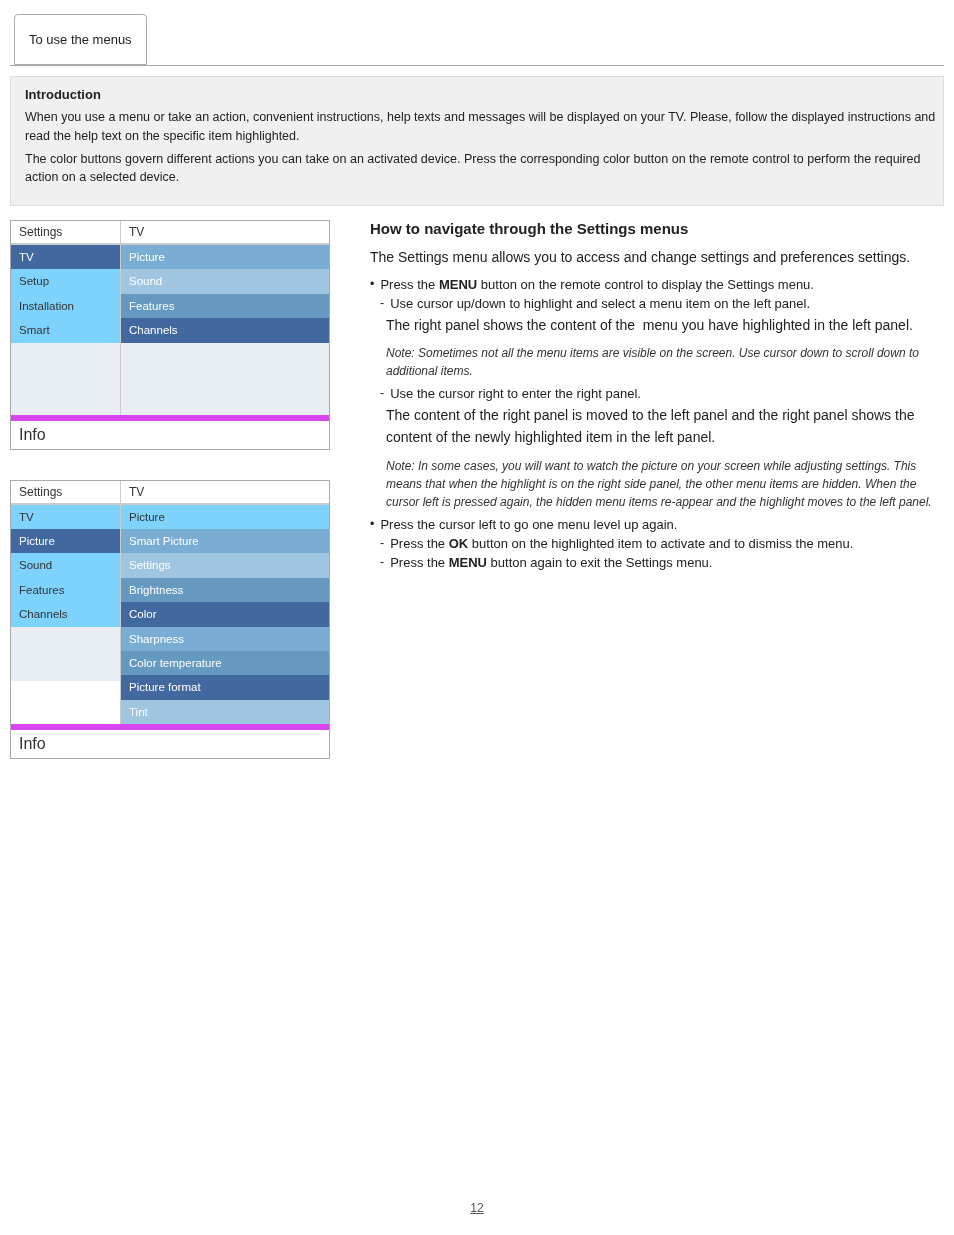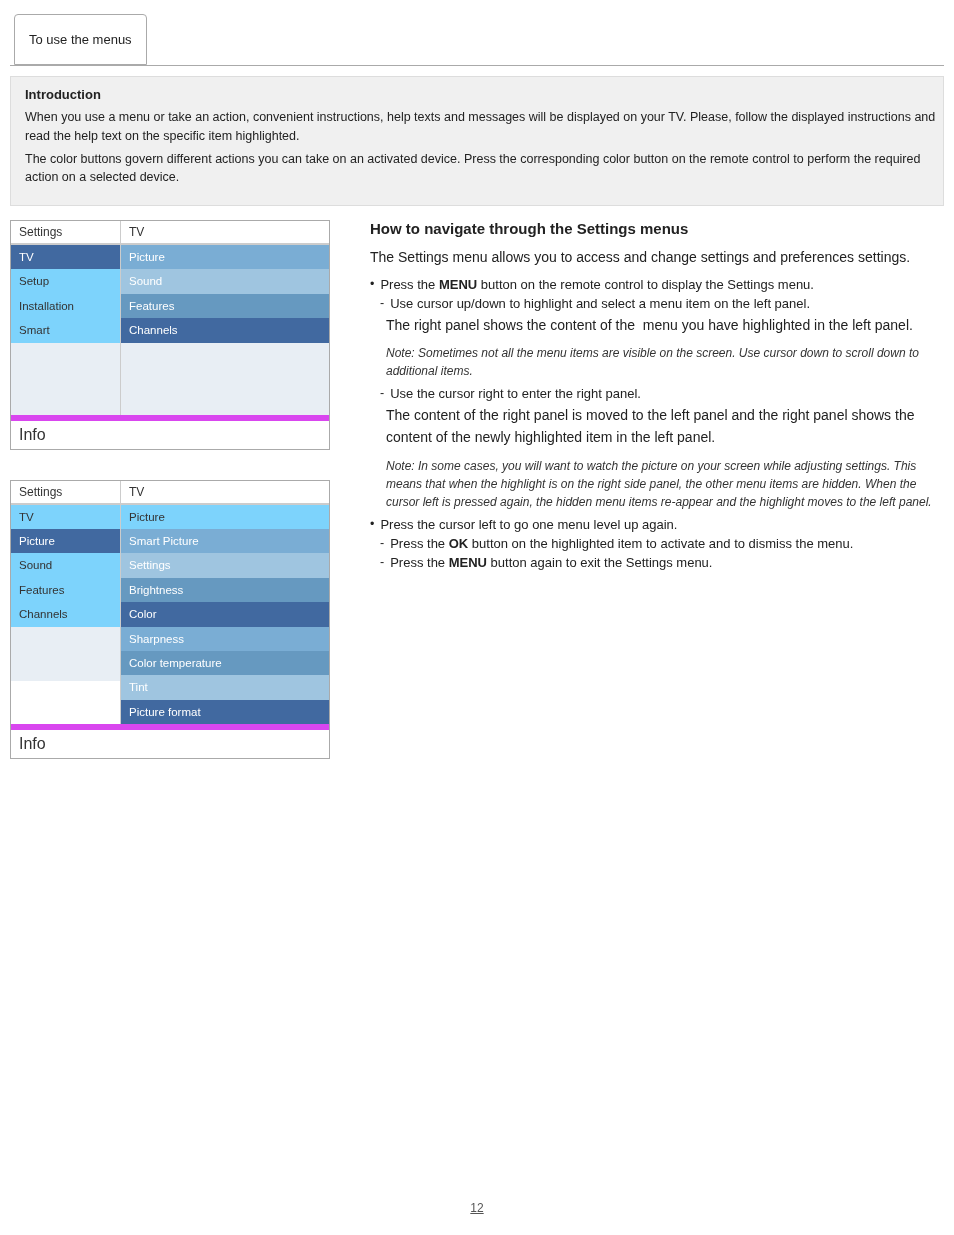--- a/index.html
+++ b/index.html
@@ -271,22 +271,22 @@
           <div class="panel-cell empty-row"></div>
         </div>
         <div class="right-panel">
           <div class="panel-cell white-row">Picture</div>
           <div class="panel-cell sub-blue">Smart Picture</div>
           <div class="panel-cell light-blue">Settings</div>
           <div class="panel-cell mid-blue">Brightness</div>
           <div class="panel-cell active-blue">Color</div>
           <div class="panel-cell sub-blue">Sharpness</div>
           <div class="panel-cell mid-blue">Color temperature</div>
+          <div class="panel-cell active-blue">Picture format</div>
           <div class="panel-cell light-blue">Tint</div>
-          <div class="panel-cell active-blue">Picture format</div>
         </div>
       </div>
       <div class="menu-info">Info</div>
     </div>
 
   </div>
 
   <div class="right-col">
     <h2>How to navigate through the Settings menus</h2>
     <p>The Settings menu allows you to access and change settings and preferences settings.</p>

